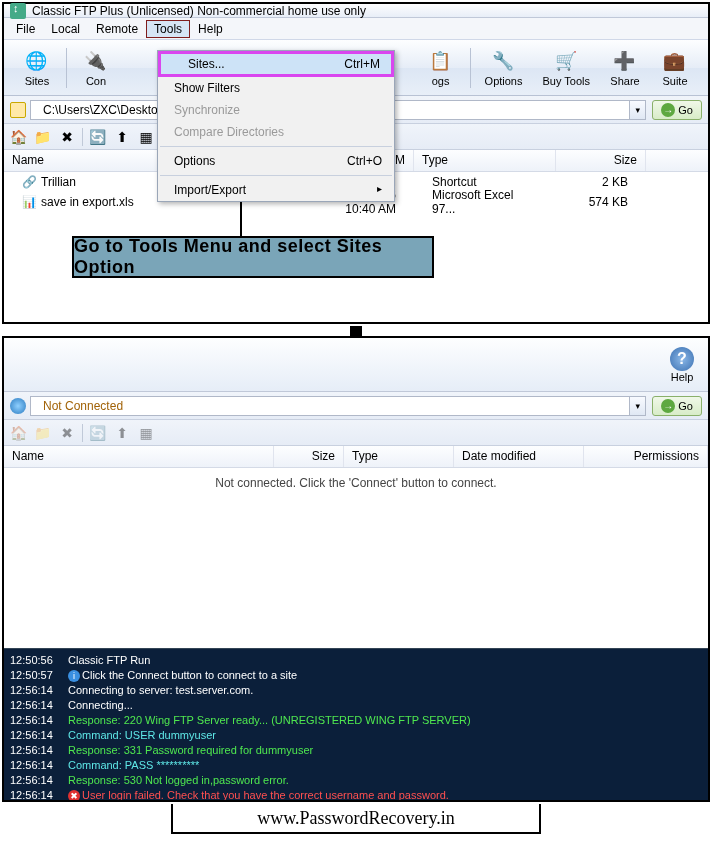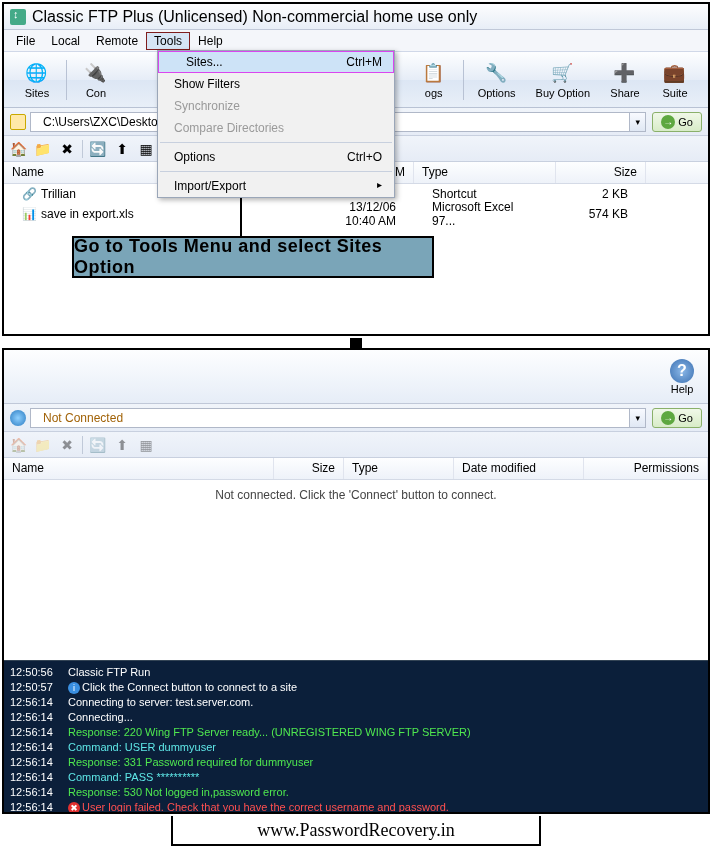--- a/index.html
+++ b/index.html
@@ -1,20 +1,20 @@
 <!DOCTYPE html>
 <html><head>
 <meta charset="utf-8">
 <style>
 * { margin: 0; padding: 0; box-sizing: border-box; font-family: "Segoe UI", Tahoma, sans-serif; }
 body { background: #fff; width: 712px; }
 
 .outer-frame { border: 2px solid #000; margin: 2px; }
 
-.titlebar { background: linear-gradient(#fdfdfe, #e8eef7); height: 26px; display: flex; align-items: center; padding: 0 6px; border-bottom: 1px solid #c0c8d8; font-size: 16px; text-align: center; }
+.titlebar { background: linear-gradient(#fdfdfe, #e8eef7); height: 14px; display: flex; align-items: center; padding: 0 6px; border-bottom: 1px solid #c0c8d8; font-size: 12px; text-align: center; }
 .titlebar .icon { width: 16px; height: 16px; margin-right: 6px; background: #4a8; border-radius: 2px; position: relative; }
 .titlebar .icon::after { content: "↕"; position: absolute; left: 3px; top: -1px; color: #fff; font-size: 11px; }
 
 .menubar { background: #f4f6fa; height: 22px; display: flex; align-items: center; padding: 0 4px; font-size: 12px; border-bottom: 1px solid #d0d8e8; }
 .menubar .menu-item { padding: 2px 8px; cursor: default; }
 .menubar .menu-item.active { background: #d6e5f5; border: 1px solid #7f1d1d; padding: 1px 7px; }
 
 .toolbar { background: linear-gradient(#fdfeff, #e6edf7 50%, #dce6f4 50%, #e8eff8); height: 56px; display: flex; align-items: center; padding: 0 8px; border-bottom: 1px solid #b8c2d4; position: relative; }
 .toolbar .tool-btn { display: flex; flex-direction: column; align-items: center; justify-content: center; min-width: 50px; padding: 4px 10px; font-size: 11px; cursor: default; }
 .toolbar .tool-btn .tb-icon { width: 24px; height: 24px; margin-bottom: 2px; display: flex; align-items: center; justify-content: center; font-size: 18px; }
@@ -33,21 +33,21 @@
 
 .file-header { display: flex; background: linear-gradient(#fdfeff, #eef2f9); border-bottom: 1px solid #d4dae6; font-size: 12px; height: 22px; }
 .file-header .col { padding: 3px 8px; border-right: 1px solid #e0e4ee; }
 
 .file-row { display: flex; font-size: 12px; height: 20px; align-items: center; }
 .file-row .cell { padding: 0 18px; }
 .file-row .file-ico { width: 16px; height: 16px; display: inline-flex; align-items: center; justify-content: center; font-size: 12px; margin-right: 3px; }
 
 .dropdown-menu { position: absolute; top: 48px; left: 157px; width: 238px; background: #f1f1f1; border: 1px solid #9aa6b8; box-shadow: 2px 2px 5px rgba(0,0,0,.3); font-size: 12px; z-index: 100; }
 .dropdown-menu .dm-item { padding: 4px 12px 4px 16px; display: flex; justify-content: space-between; cursor: default; }
-.dropdown-menu .dm-item.hl { background: #cde3f7; border: 1px solid #d946ef; padding: 3px 11px 3px 27px; }
+.dropdown-menu .dm-item.hl { background: #cde3f7; border: 3px solid #d946ef; padding: 3px 11px 3px 27px; }
 .dropdown-menu .dm-item.disabled { color: #9a9a9a; }
 .dropdown-menu .dm-sep { height: 1px; background: #c8d0de; margin: 3px 2px; }
 .dropdown-menu .arrow { font-size: 10px; }
 
 .annotation-box { position: absolute; top: 234px; left: 72px; width: 362px; height: 42px; background: #7aa5b8; border: 2px solid #000; display: flex; align-items: center; justify-content: center; font-family: "Arial Narrow", sans-serif; font-size: 18px; font-weight: bold; letter-spacing: .5px; z-index: 50; }
 .annotation-arrow { position: absolute; top: 70px; left: 240px; width: 2px; height: 164px; background: #000; z-index: 60; }
 .annotation-arrow::before { content:""; position:absolute; top:-2px; left:-5px; border-left:6px solid transparent; border-right:6px solid transparent; border-bottom:12px solid #000; }
 .connector { display:flex; justify-content:center; }
 .connector .stem { width:12px; height:10px; background:#000; }
 
@@ -113,21 +113,21 @@
           <div class="tb-icon">📋</div>
           <span>ogs</span>
         </div>
     <div class="divider"></div>
     <div class="tool-btn">
           <div class="tb-icon">🔧</div>
           <span>Options</span>
         </div>
     <div class="tool-btn">
           <div class="tb-icon">🛒</div>
-          <span>Buy Option</span>
+          <span>Buy Tools</span>
         </div>
     <div class="tool-btn">
           <div class="tb-icon">➕</div>
           <span>Share</span>
         </div>
     <div class="tool-btn">
           <div class="tb-icon">💼</div>
           <span>Suite</span>
         </div>
   </div>

